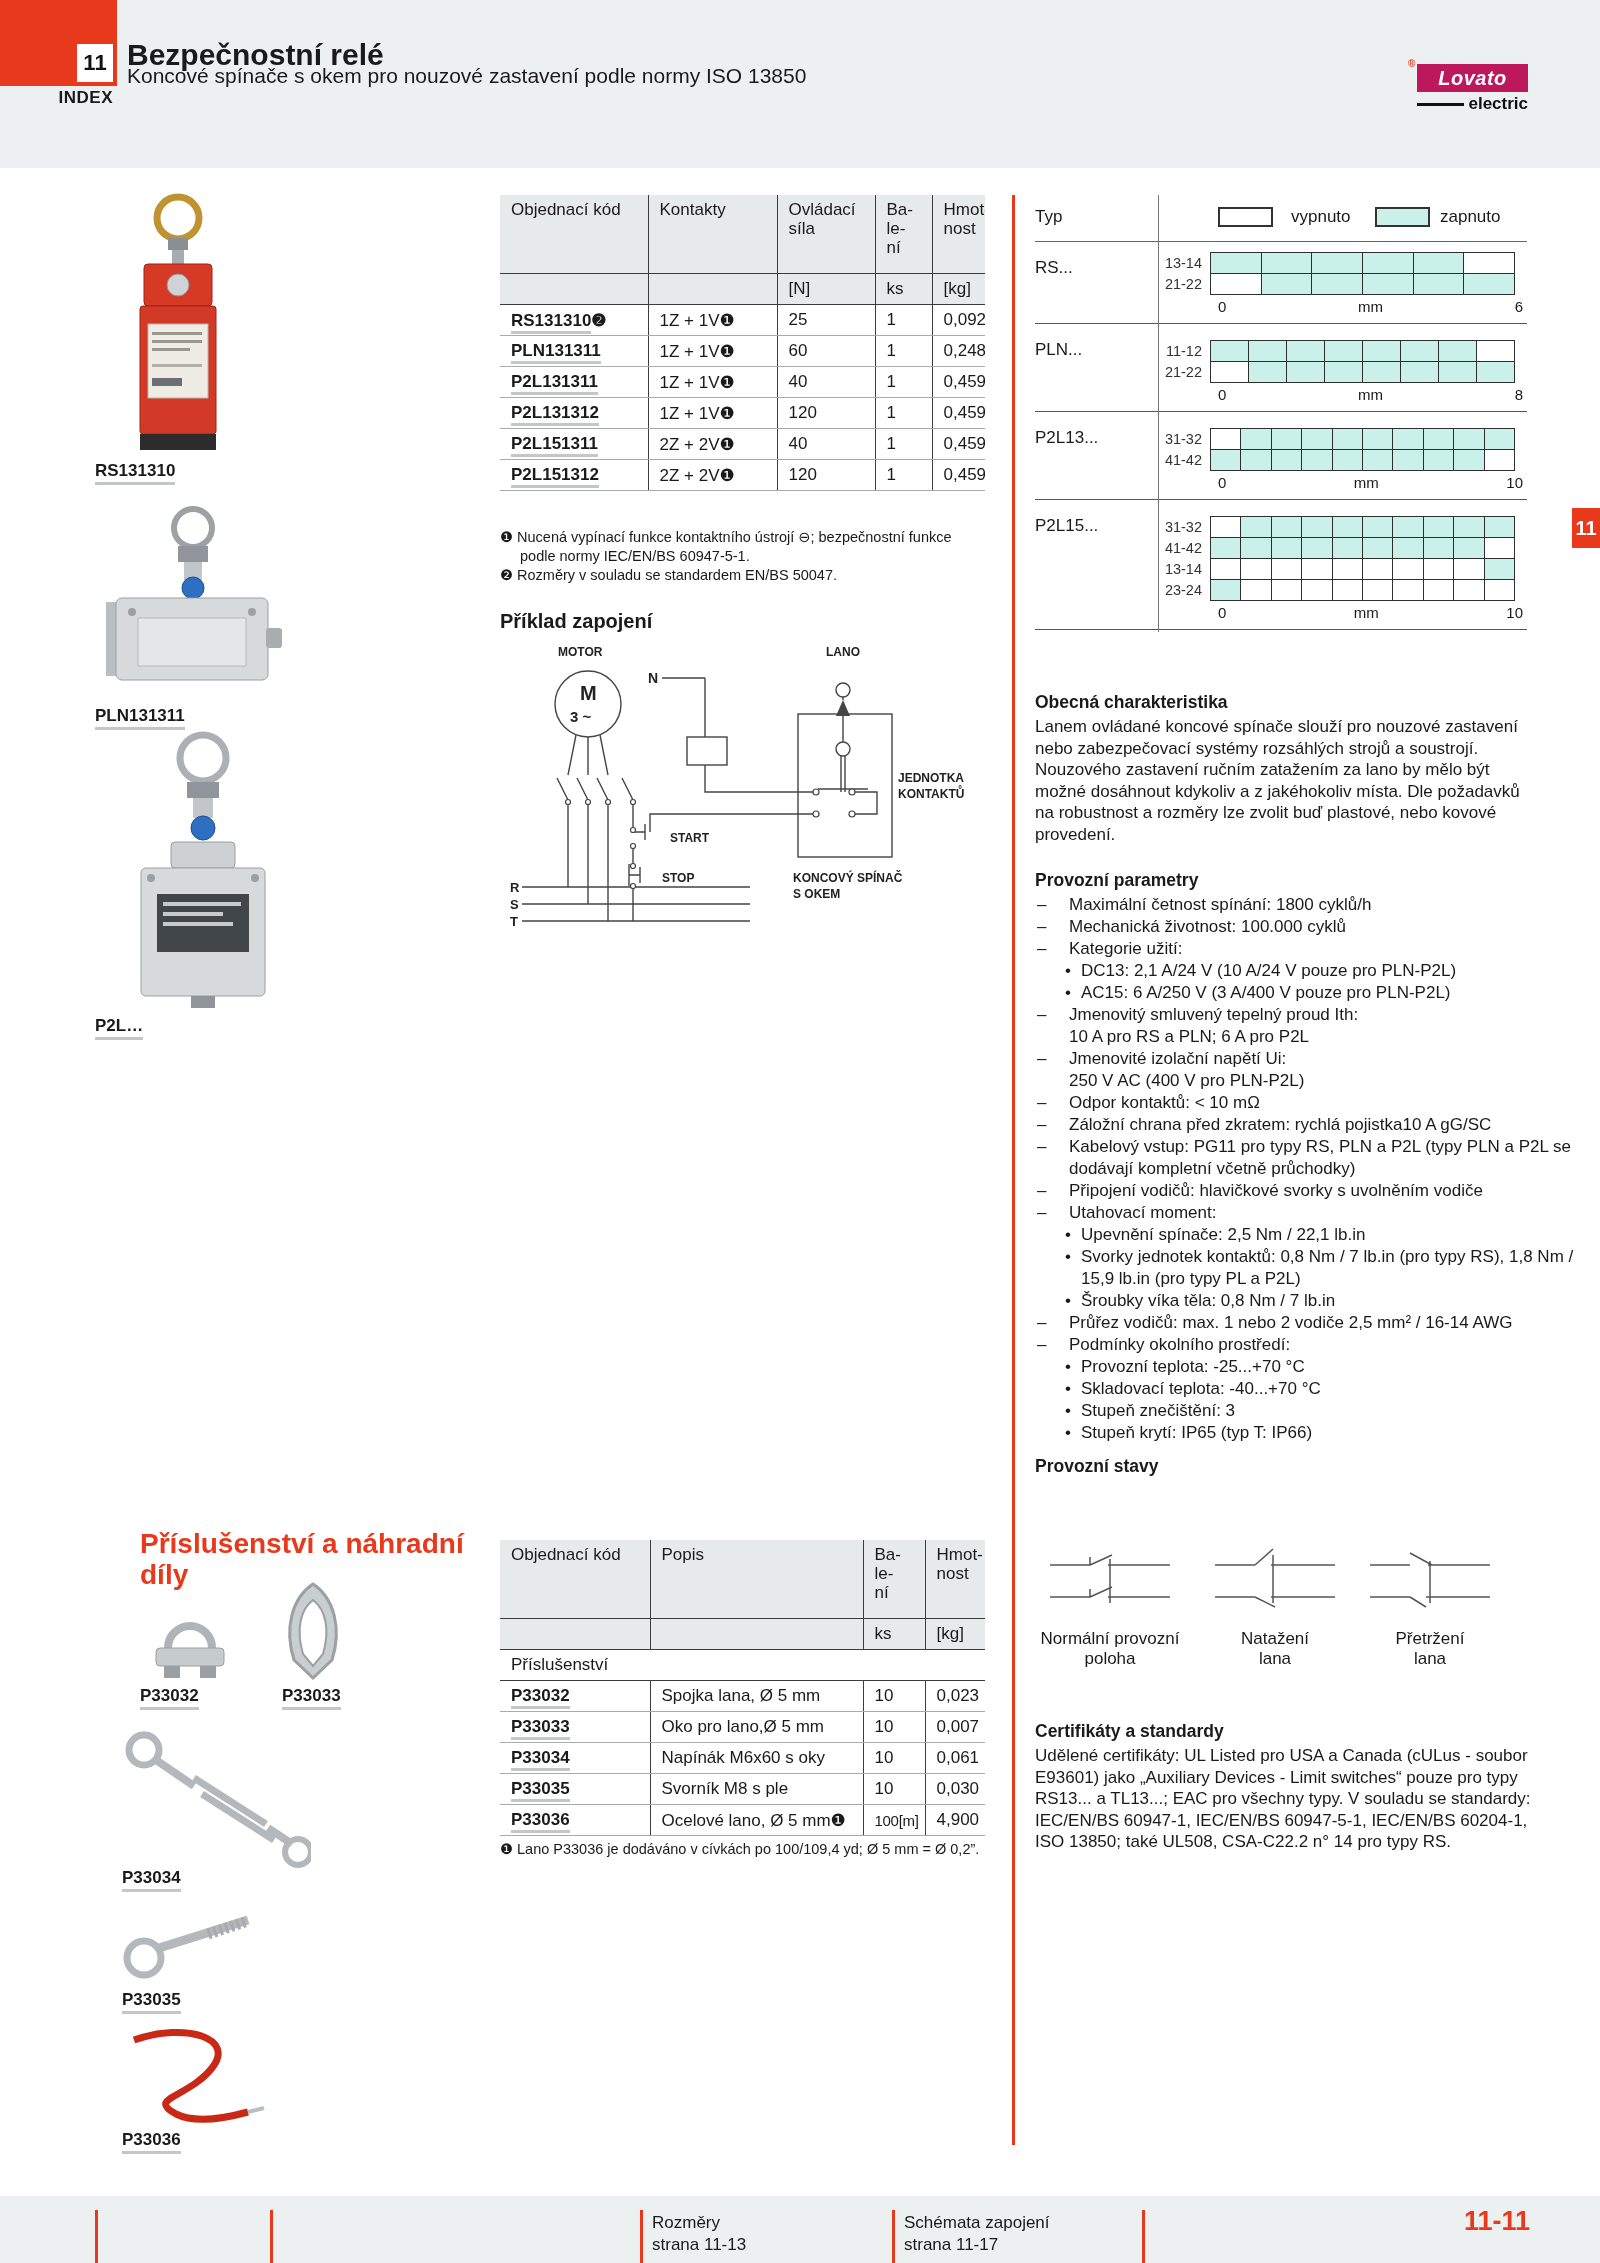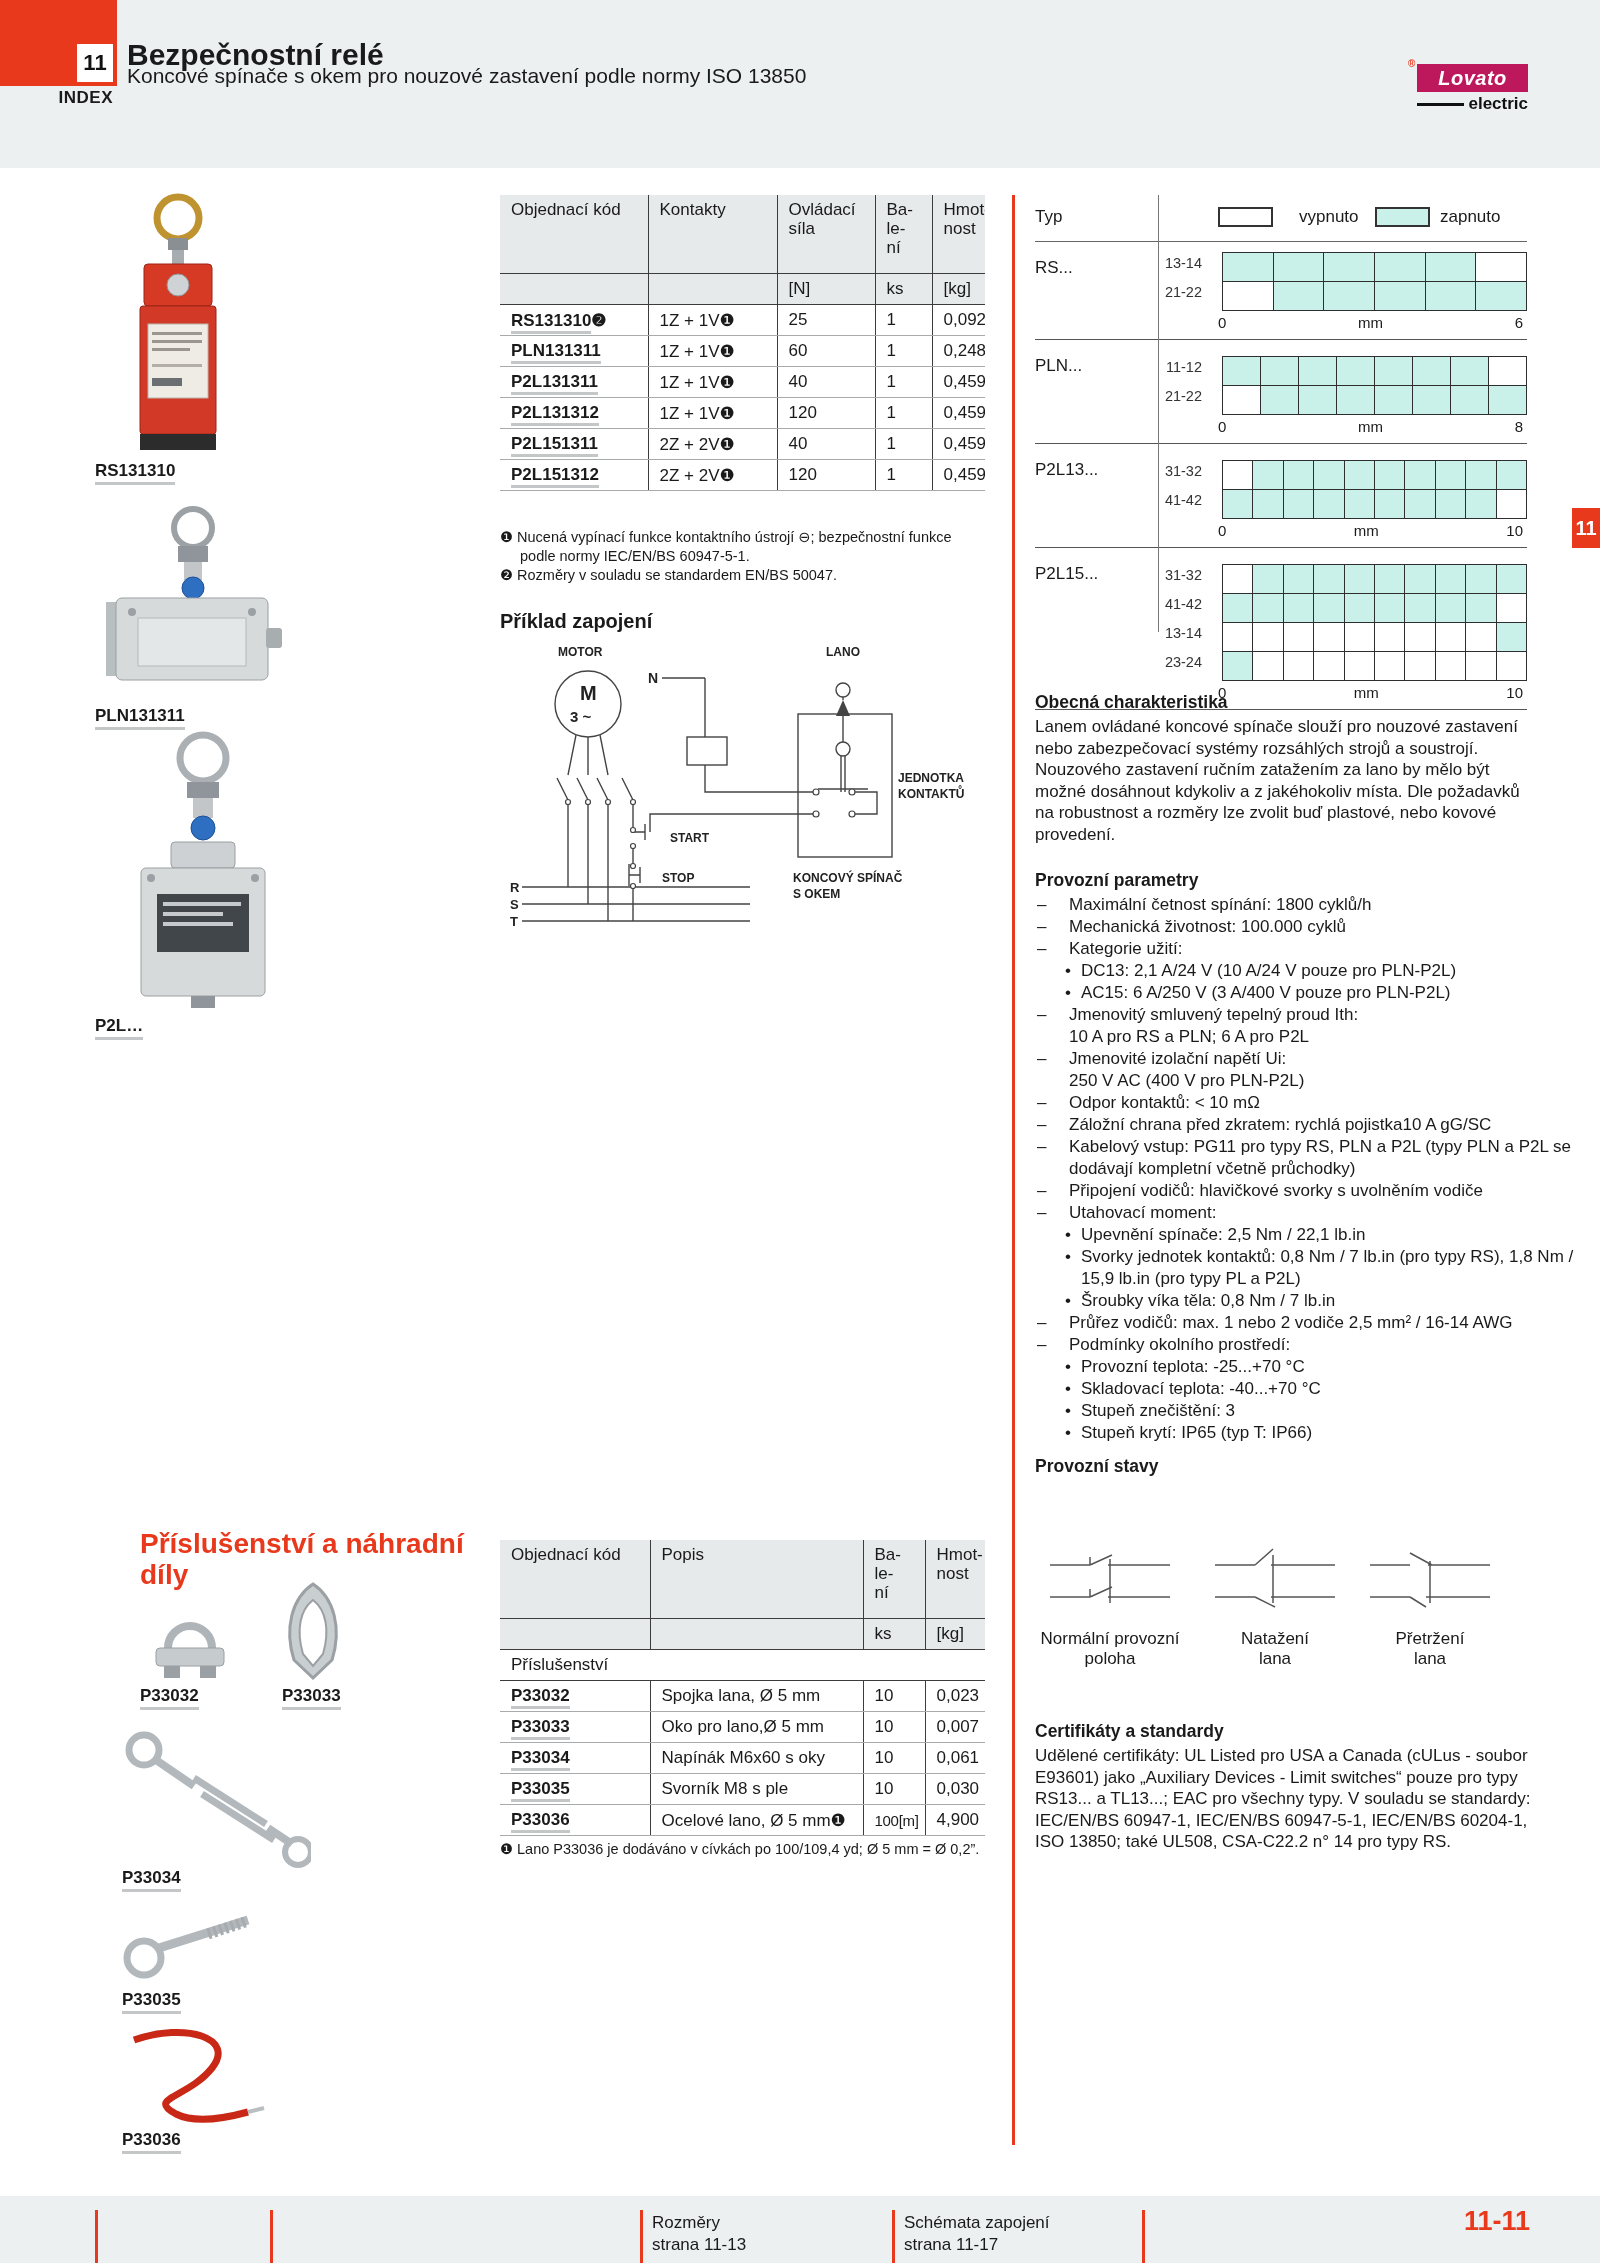--- a/index.html
+++ b/index.html
@@ -54,21 +54,21 @@
   .travel{left:1035px;top:195px;width:492px;}
   .thead{position:relative;height:46px;border-bottom:1px solid #666;}
   .ttyp{position:absolute;left:0;top:12px;font-size:17px;}
   .lbox{position:absolute;top:12px;width:55px;height:20px;border:2px solid #333;box-sizing:border-box;}
   .lbox.on{background:#c9f0e9;}
   .lbox.off{background:#fff;}
   .llab{position:absolute;top:12px;font-size:17px;}
   .tgroup{position:relative;padding:16px 0 8px 0;border-bottom:1px solid #555;}
   .tgroup:first-of-type{padding-top:10px;}
   .ttype{position:absolute;left:0;top:16px;font-size:17px;text-align:right;}
-  .trow{display:flex;margin-left:123px;height:30px;justify-content:space-between;}
+  .trow{display:flex;margin-left:123px;height:22px;}
   .trow + .trow{margin-top:-1px;}
   .tcontact{width:52px;text-align:right;padding-right:8px;font-size:14.5px;line-height:22px;color:#333;box-sizing:border-box;}
   .tbar{display:flex;width:305px;}
   .tseg{flex:1;border:1px solid #2e2e2e;margin-left:-1px;}
   .tseg:first-child{margin-left:0;}
   .tseg.on{background:#c9f0e9;}
   .tseg.off{background:#fff;}
   .tscale{margin-left:183px;width:305px;display:flex;justify-content:space-between;font-size:15px;margin-top:3px;}
   .tdivider{left:1158px;top:195px;width:1px;height:437px;background:#777;}
 
@@ -392,21 +392,21 @@
   </table>
   <div class="abs fnotes" style="left:500px;top:1840px">
     <div class="fnote">❶ Lano P33036 je dodáváno v cívkách po 100/109,4 yd; Ø 5 mm = Ø 0,2”.</div>
   </div>
 
   <div class="abs red-rule"></div>
   <div class="abs travel">
     <div class="thead">
       <span class="ttyp">Typ</span>
       <span class="lbox off" style="left:183px"></span>
-      <span class="llab" style="left:264px">vypnuto</span>
+      <span class="llab" style="left:256px">vypnuto</span>
       <span class="lbox on" style="left:340px"></span>
       <span class="llab" style="left:405px">zapnuto</span>
     </div>
     <div id="travel-groups">
         <div class="tgroup">
           <div class="ttype">RS...</div>
           <div class="trow">
             <span class="tcontact">13-14</span>
             <div class="tbar">
               <div class="tseg on"></div>

